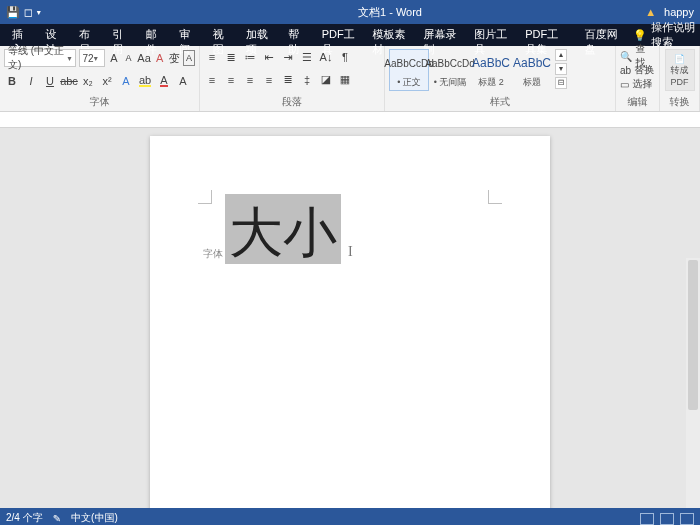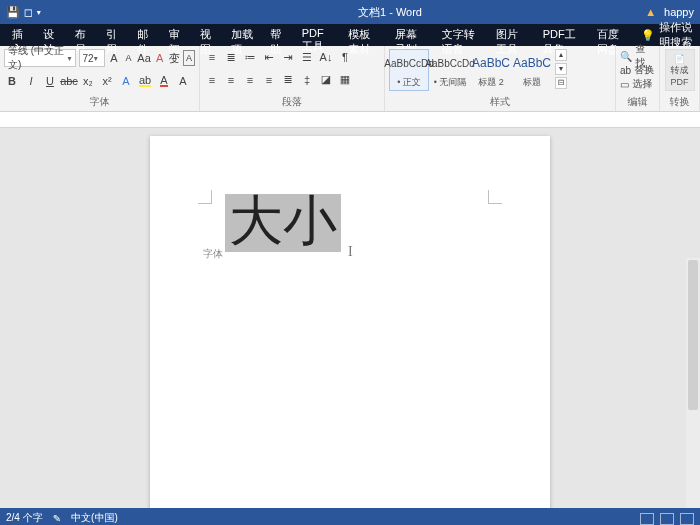--- a/index.html
+++ b/index.html
@@ -39,21 +39,21 @@
   .edit-item { display:flex; align-items:center; gap:3px; font-size:10px; height:14px; }
   .convert-group { width:40px; align-items:center; }
   .convert-btn { width:30px; height:42px; background:#e8e8e8; display:flex; flex-direction:column; align-items:center; justify-content:center; font-size:9px; color:#555; border:1px solid #ddd; }
   .ruler { background:#fff; height:16px; border-bottom:1px solid #d4d4d4; }
   .workspace { height:380px; background:#e6e6e6; display:flex; justify-content:center; overflow:hidden; position:relative; }
   .page { background:#fff; width:400px; height:540px; margin-top:8px; box-shadow:0 1px 4px rgba(0,0,0,0.25); position:relative; }
   .cmark { position:absolute; width:14px; height:14px; }
   .cmark.tl { top:54px; left:48px; border-bottom:1px solid #bfbfbf; border-right:1px solid #bfbfbf; }
   .cmark.tr { top:54px; right:48px; border-bottom:1px solid #bfbfbf; border-left:1px solid #bfbfbf; }
   .sel-label { position:absolute; top:111px; left:53px; font-size:10px; color:#888; }
-  .seltext { position:absolute; top:58px; left:75px; background:#bfbfbf; padding:0px 4px 4px; }
+  .seltext { position:absolute; top:58px; left:75px; background:#bfbfbf; padding:12px 4px 4px; }
   .seltext span { font-size:54px; font-family: "SimSun","Microsoft YaHei"; color:#222; line-height:1; }
   .cursorbar { position:absolute; top:108px; left:198px; font-size:14px; color:#777; font-family:serif; }
   .scroll-v { position:absolute; top:130px; right:0; width:14px; height:380px; background:#ececec; }
   .scroll-v .thumb { position:absolute; top:2px; left:2px; width:10px; height:150px; background:#cfcfcf; border-radius:2px; }
   .statusbar { position:absolute; bottom:0; left:0; right:0; height:17px; background:#2b579a; color:#fff; display:flex; align-items:flex-end; justify-content:space-between; padding:0 6px; font-size:10px; }
   .statusbar .left { display:flex; gap:10px; align-items:center; }
   .statusbar .right { display:flex; gap:6px; align-items:center; }
   .sb-icon { width:14px; height:12px; border:1px solid #9fb8da; }
   .color-underline { border-bottom:2px solid #d44; display:inline-block; line-height:10px; }
   .color-underline.y { border-bottom-color:#ffeb3b; }
@@ -80,21 +80,20 @@
   <div class="tab">布局</div>
   <div class="tab">引用</div>
   <div class="tab">邮件</div>
   <div class="tab">审阅</div>
   <div class="tab">视图</div>
   <div class="tab">加载项</div>
   <div class="tab">帮助</div>
   <div class="tab">PDF工具</div>
   <div class="tab">模板素材</div>
   <div class="tab">屏幕录制</div>
-  <div class="tab">文字转语音</div>
   <div class="tab">图片工具</div>
   <div class="tab">PDF工具集</div>
   <div class="tab">百度网盘</div>
   <div class="tell">
     <span>💡</span>
     <span>操作说明搜索</span>
   </div>
 </div>
 
 <div class="ribbon">

